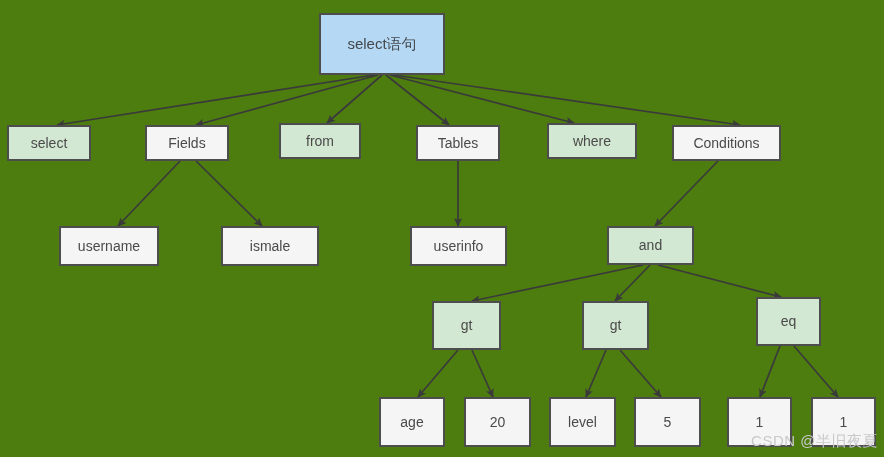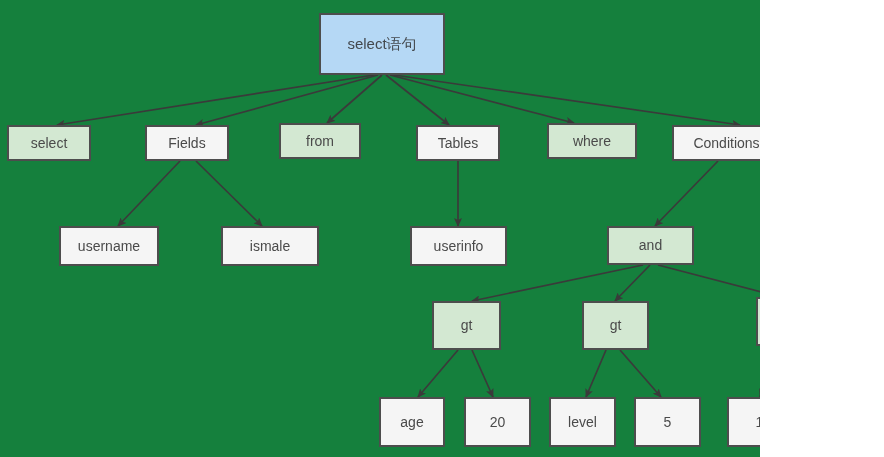--- a/index.html
+++ b/index.html
@@ -5,23 +5,23 @@
   html, body {
     margin: 0;
     padding: 0;
     background: #ffffff;
   }
   body {
     font-family: "Liberation Sans", sans-serif;
   }
   #canvas {
     position: relative;
-    width: 760px;
+    width: 884px;
     height: 457px;
-    background: #15803d;
+    background: #4d7c0f;
     overflow: hidden;
   }
   #diagram-svg {
     position: absolute;
     left: 0;
     top: 0;
     width: 884px;
     height: 457px;
   }
   .edge-line {
@@ -164,13 +164,14 @@
         <g>
           <rect x="728" y="398" width="63" height="48" fill="#f5f5f5" stroke="#4d4d4d" class="node-rect"></rect>
           <text x="759.5" y="423" class="node-label">1</text>
         </g>
         <g>
           <rect x="812" y="398" width="63" height="48" fill="#f5f5f5" stroke="#4d4d4d" class="node-rect"></rect>
           <text x="843.5" y="423" class="node-label">1</text>
         </g>
       </g>
   </svg>
+  <div class="watermark">CSDN @半旧夜夏</div>
 </div>
 
 </body></html>

